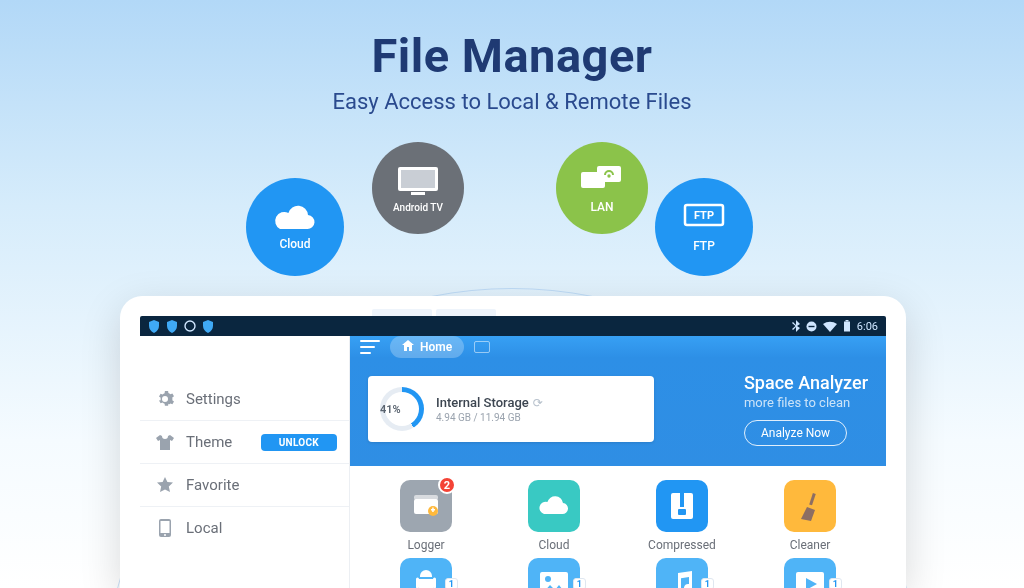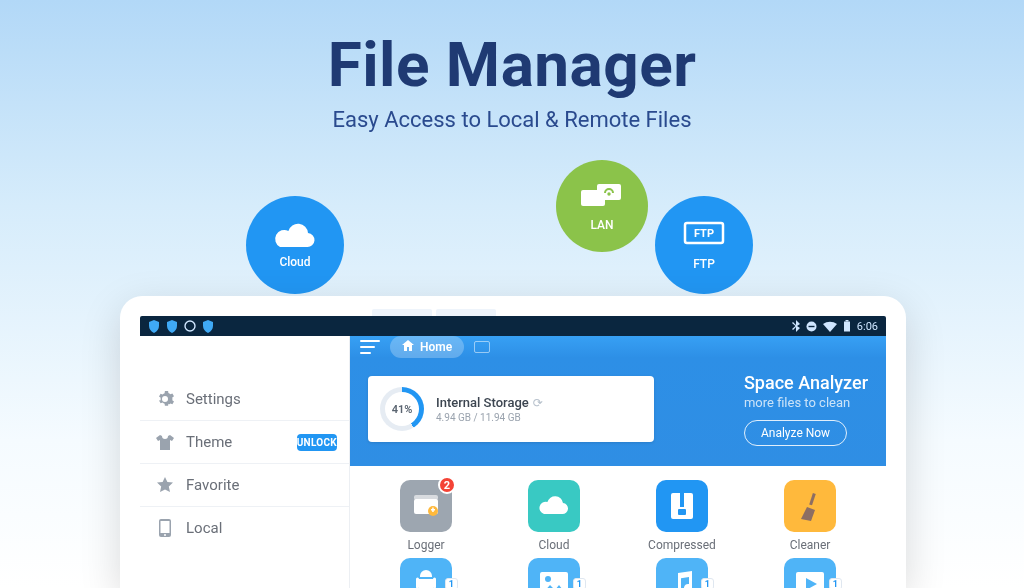--- a/index.html
+++ b/index.html
@@ -1,19 +1,19 @@
 <!DOCTYPE html>
 <html><head>
 <meta charset="utf-8">
 <style>
 * { margin: 0; padding: 0; box-sizing: border-box; font-family: -apple-system, BlinkMacSystemFont, "Segoe UI", Roboto, Arial, sans-serif; }
 body { width: 1024px; height: 588px; overflow: hidden; background: linear-gradient(180deg, #b2d8f7 0%, #d6ecfb 35%, #f5fbff 75%, #ffffff 100%); position: relative; }
 
 .hero { text-align: center; padding-top: 28px; }
-.hero-title { font-size: 62px; font-weight: 700; color: #1f3a73; letter-spacing: .5px; }
+.hero-title { font-size: 47px; font-weight: 700; color: #1f3a73; letter-spacing: .5px; }
 .hero-sub { font-size: 22px; color: #2a4a8e; margin-top: 6px; font-weight: 400; }
 
 .bubbles { position: relative; width: 1024px; height: 200px; margin-top: 14px; }
 .arc { position: absolute; left: 50%; top: 160px; width: 820px; height: 820px; border: 1.5px solid rgba(160,200,240,.55); border-radius: 50%; transform: translateX(-50%); z-index: 0; }
 .bubble { position: absolute; width: 98px; height: 98px; border-radius: 50%; display: flex; flex-direction: column; align-items: center; justify-content: center; color: #fff; z-index: 2; }
 .bubble .icon { display: flex; align-items: center; justify-content: center; }
 .bubble .lbl { font-size: 12px; margin-top: 4px; font-weight: 500; }
 .b-cloud { background:#2196f3; left:246px; top:50px; }
 .b-tv    { background:#6b7077; left:372px; top:14px; width:92px; height:92px; }
 .b-lan   { background:#8bc34a; left:556px; top:14px; width:92px; height:92px; }
@@ -28,34 +28,34 @@
 .statusbar { height: 20px; background: #0a263f; display: flex; align-items: center; padding: 0 8px; color: #cfe6ff; font-size: 11px; justify-content: space-between; text-align: right; }
 .status-left { display:flex; gap:6px; align-items:center; }
 .status-left svg, .status-right svg { display:block; }
 .status-right { display:flex; gap:6px; align-items:center; }
 
 .app { display:flex; height: calc(100% - 20px); }
 .sidebar { width: 210px; border-right: 1px solid #eceff3; background:#fff; padding-top: 42px; }
 .side-item { display:flex; align-items:center; gap:12px; padding: 12px 16px; color:#6a6f78; font-size:15px; cursor:pointer; position:relative; }
 .side-item .mi { width:18px; height:18px; display:flex; align-items:center; justify-content:center; }
 .side-divider { height:1px; background:#eef1f5; margin: 0; }
-.unlock { position:absolute; right:12px; background:#2196f3; color:#fff; font-size:10px; font-weight:700; padding:3px 0; border-radius:4px; letter-spacing:.3px; }
+.unlock { position:absolute; right:12px; background:#2196f3; color:#fff; font-size:10px; font-weight:700; padding:3px 18px; border-radius:4px; letter-spacing:.3px; }
 
 .main { flex:1; background:#fff; display:flex; flex-direction:column; }
 .topbar { background: linear-gradient(180deg,#37a0f4,#2d8fe6); height: 36px; display:flex; align-items:center; padding: 0 10px; gap:10px; color:#fff; }
 .hamburger { width:20px; height:14px; display:flex; flex-direction:column; justify-content:space-between; cursor:pointer; }
 .hamburger span { height:2px; background:#fff; border-radius:1px; }
 .hamburger span:nth-child(2){ width:75%; }
 .hamburger span:nth-child(3){ width:55%; }
 .home-pill { background: rgba(255,255,255,.25); border-radius: 14px; padding: 4px 12px; display:flex; align-items:center; gap:6px; font-size:12px; font-weight:600; }
 .win-btn { width:16px; height:12px; border:1.5px solid rgba(255,255,255,.5); border-radius:2px; }
 
 .hero-card-row { background: linear-gradient(180deg,#2d8fe6,#2f8ee4); padding: 14px 18px 20px; display:flex; align-items:center; gap:24px; }
 .storage-card { background:#fff; border-radius:4px; width: 286px; height: 66px; display:flex; align-items:center; padding: 8px 12px; gap:12px; box-shadow: 0 1px 3px rgba(0,0,0,.12); }
-.ring { width:44px; height:44px; border-radius:50%; background: conic-gradient(#2196f3 0 148deg, #e6ecf3 148deg 360deg); display:flex; align-items:center; justify-content:center; position:relative; }
+.ring { width:44px; height:44px; border-radius:50%; background: conic-gradient(#2196f3 0 148deg, #e6ecf3 148deg 360deg); display:flex; align-items:center; justify-content:flex-start; position:relative; }
 .ring::after { content:""; position:absolute; inset:5px; background:#fff; border-radius:50%; }
 .ring-label { position:relative; z-index:1; font-size:11px; color:#5a6470; font-weight:600; }
 .storage-txt .st-title { font-size:13px; color:#3c4550; font-weight:500; }
 .storage-txt .st-sub { font-size:10px; color:#9aa3ae; margin-top:2px; }
 .refresh-mini { color:#b8c2cd; font-size:12px; margin-left:4px; }
 
 .analyzer { margin-left:auto; text-align:left; color:#fff; }
 .analyzer .an-title { font-size:18px; font-weight:500; }
 .analyzer .an-sub { font-size:13px; opacity:.75; margin-top:2px; }
 .analyze-btn { margin-top:10px; border:1.5px solid rgba(255,255,255,.85); color:#fff; background:transparent; border-radius:16px; padding:5px 16px; font-size:12px; cursor:pointer; }
@@ -86,20 +86,30 @@
 
   <div class="bubble b-cloud">
     <span class="icon">
       <svg width="46" height="30" viewBox="0 0 46 30">
           <path fill="#fff" d="M36 12a10 10 0 00-19.6-2A8 8 0 008 26h27a7 7 0 001-14z"></path>
         </svg>
     </span>
     <span class="lbl">Cloud</span>
   </div>
 
+  <div class="bubble b-tv">
+    <span class="icon">
+      <svg width="46" height="34" viewBox="0 0 46 34">
+          <rect x="3" y="3" width="40" height="24" rx="2" fill="#fff"></rect>
+          <rect x="6" y="6" width="34" height="18" fill="#c9ced5"></rect>
+          <rect x="16" y="28" width="14" height="3" fill="#fff"></rect>
+        </svg>
+    </span>
+    <span class="lbl" style="font-size:10px">Android TV</span>
+  </div>
 
   <div class="bubble b-lan">
     <span class="icon">
       <svg width="46" height="34" viewBox="0 0 46 34">
           <rect x="2" y="10" width="24" height="16" rx="2" fill="#fff"></rect>
           <rect x="18" y="4" width="24" height="16" rx="2" fill="#fff"></rect>
           <path d="M30 8a5 5 0 00-5 5h2a3 3 0 016 0h2a5 5 0 00-5-5z" fill="#8bc34a"></path>
           <circle cx="30" cy="14" r="1.7" fill="#8bc34a"></circle>
         </svg>
     </span>

